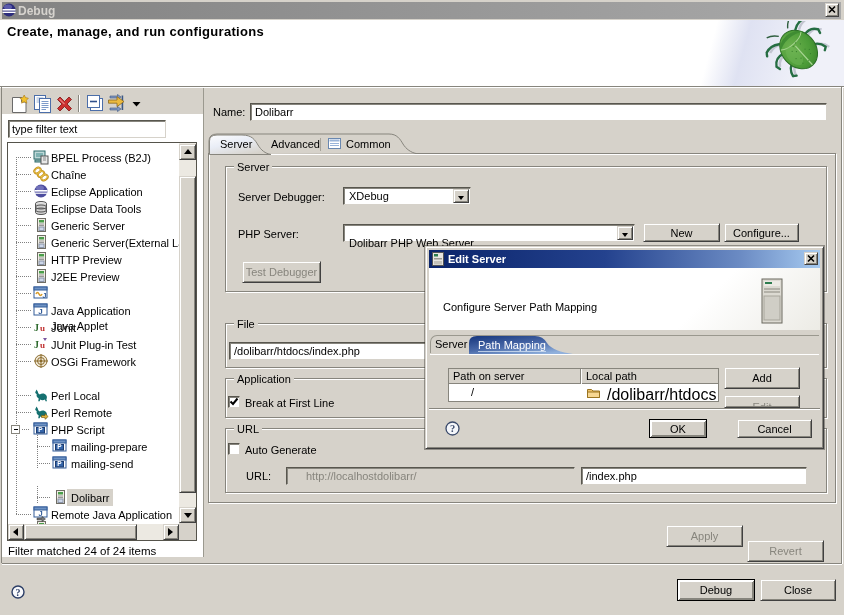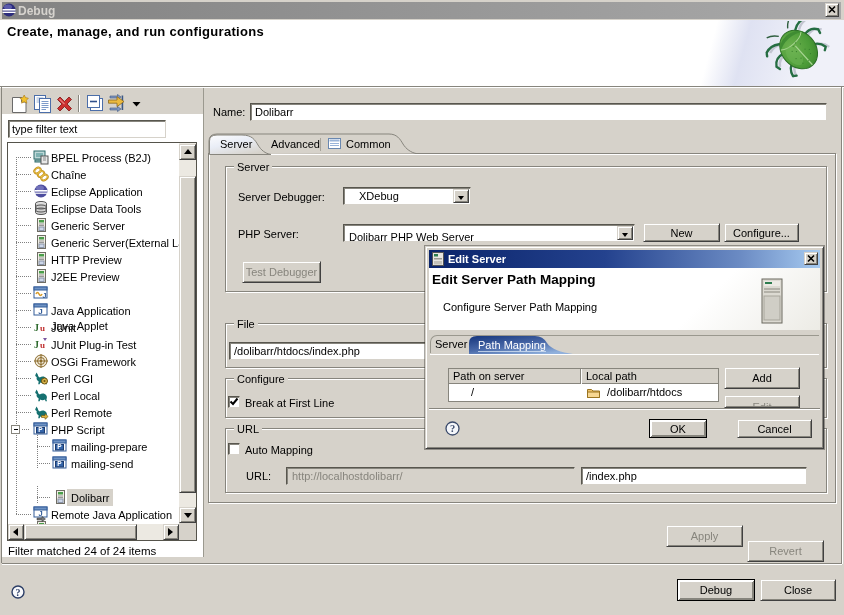--- a/index.html
+++ b/index.html
@@ -308,29 +308,20 @@
       <div style="position:absolute; left:8px; top:8px; width:15px; height:1px; background-image:repeating-linear-gradient(to right, #808080 0 1px, transparent 1px 2px);"></div>
       <div style="position:absolute; left:25px; top:0px; width:16px; height:16px;"><svg width="16" height="16" viewBox="0 0 16 16">
           <circle cx="8" cy="8" r="6" fill="#f0e8d8" stroke="#8a6a2a"></circle>
           <circle cx="8" cy="8" r="3.5" fill="none" stroke="#8a6a2a"></circle>
           <circle cx="8" cy="8" r="1.2" fill="#8a6a2a"></circle>
           <line x1="8" y1="1" x2="8" y2="15" stroke="#8a6a2a"></line>
           <line x1="1" y1="8" x2="15" y2="8" stroke="#8a6a2a"></line>
         </svg></div>
       <span style="position:absolute; left:43px; top:1px;">OSGi Framework</span>
     </div>
-    <div class="tree-row" style="left:0; top:227px; width:188px;">
-      <div style="position:absolute; left:8px; top:8px; width:15px; height:1px; background-image:repeating-linear-gradient(to right, #808080 0 1px, transparent 1px 2px);"></div>
-      <div style="position:absolute; left:25px; top:0px; width:16px; height:16px;"><svg width="16" height="16" viewBox="0 0 16 16">
-          <path d="M2.2 5.2 L3.6 2.6 L5 5 C5 6.4 5.8 7 6.8 7.5 C8.8 6 11.8 6.2 13.2 8.2 C14.3 9.7 13.9 11.2 13.4 12.2 L14 14.2 L12.5 14.2 L12 12.6 C10.5 13.6 8.6 13.6 7.2 12.6 L6.7 14.2 L5.2 14.2 L5.7 11.6 C3.8 10.6 3.2 8.6 3.7 7.1 C2.8 6.6 2.2 6 2.2 5.2 Z" fill="#157070"></path>
-          <circle cx="11.5" cy="11" r="3" fill="#d8b44a" stroke="#6e5410"></circle>
-          <circle cx="11.5" cy="11" r="1.1" fill="#6e5410"></circle>
-        </svg></div>
-      <span style="position:absolute; left:43px; top:1px;">Perl CGI</span>
-    </div>
     <div class="tree-row" style="left:0; top:244px; width:188px;">
       <div style="position:absolute; left:8px; top:8px; width:15px; height:1px; background-image:repeating-linear-gradient(to right, #808080 0 1px, transparent 1px 2px);"></div>
       <div style="position:absolute; left:25px; top:0px; width:16px; height:16px;"><svg width="16" height="16" viewBox="0 0 16 16">
           <path d="M2.2 5.2 L3.6 2.6 L5 5 C5 6.4 5.8 7 6.8 7.5 C8.8 6 11.8 6.2 13.2 8.2 C14.3 9.7 13.9 11.2 13.4 12.2 L14 14.2 L12.5 14.2 L12 12.6 C10.5 13.6 8.6 13.6 7.2 12.6 L6.7 14.2 L5.2 14.2 L5.7 11.6 C3.8 10.6 3.2 8.6 3.7 7.1 C2.8 6.6 2.2 6 2.2 5.2 Z" fill="#157070"></path>
         </svg></div>
       <span style="position:absolute; left:43px; top:1px;">Perl Local</span>
     </div>
     <div class="tree-row" style="left:0; top:278px; width:188px;">
       <div style="position:absolute; left:14px; top:8px; width:8px; height:1px; background-image:repeating-linear-gradient(to right, #808080 0 1px, transparent 1px 2px);"></div>
       <div style="position:absolute; left:3px; top:4px; width:9px; height:9px; background:#fff; border:1px solid #87857d;">
@@ -463,55 +454,55 @@
     <line x1="2" y1="5.5" x2="11" y2="5.5" stroke="#9ab4d8"></line>
     <line x1="2" y1="7.5" x2="11" y2="7.5" stroke="#9ab4d8"></line>
   </g>
   <text x="141" y="17" font-size="11" font-family="Liberation Sans, sans-serif">Common</text>
 </svg>
 
 <div class="abs grp" style="left:225px; top:166px; width:602px; height:126px;"></div>
 <div class="lab" style="left:234px; top:161px; background:#d6d2ca; padding:0 3px;">Server</div>
 <div class="lab" style="left:238px; top:191px;">Server Debugger:</div>
 <div class="combo" style="left:343px; top:187px; width:128px; height:18px;">
-  <div style="padding:2px 0 0 15px;">XDebug</div>
+  <div style="padding:2px 0 0 5px;">XDebug</div>
   <div class="combobtn">
       <div class="tri" style="left:4px; top:6px; border-left:3.5px solid transparent; border-right:3.5px solid transparent; border-top:4px solid #000;"></div>
     </div>
 </div>
 <div class="lab" style="left:238px; top:228px;">PHP Server:</div>
 <div class="combo" style="left:343px; top:224px; width:292px; height:18px;">
-  <div style="padding:6px 0 0 5px;">Dolibarr PHP Web Server</div>
+  <div style="padding:12px 0 0 5px;">Dolibarr PHP Web Server</div>
   <div class="combobtn">
       <div class="tri" style="left:4px; top:6px; border-left:3.5px solid transparent; border-right:3.5px solid transparent; border-top:4px solid #000;"></div>
     </div>
 </div>
 <div class="abs btn" style="left:643px; top:223px; width:77px; height:19px; line-height:18px;">New</div>
 <div class="abs btn" style="left:724px; top:223px; width:75px; height:19px; line-height:18px;">Configure...</div>
 <div class="abs btn dis" style="left:242px; top:261px; width:79px; height:22px; line-height:21px;">Test Debugger</div>
 
 <div class="abs grp" style="left:225px; top:323px; width:602px; height:45px;"></div>
 <div class="lab" style="left:234px; top:318px; background:#d6d2ca; padding:0 3px;">File</div>
 <div class="abs field" style="left:229px; top:342px; width:593px; height:18px; line-height:16px; padding-left:4px;">/dolibarr/htdocs/index.php</div>
 
 <div class="abs grp" style="left:225px; top:378px; width:602px; height:40px;"></div>
-<div class="lab" style="left:234px; top:373px; background:#d6d2ca; padding:0 3px;">Configure</div>
+<div class="lab" style="left:234px; top:373px; background:#d6d2ca; padding:0 3px;">Application</div>
 <div class="cb" style="left:228px; top:396px;">
   <svg width="10" height="10" viewBox="0 0 10 10" style="position:absolute;left:0;top:0;">
       <path d="M1.5 4.5 L4 7 L8.5 1.5" stroke="#000" stroke-width="2" fill="none"></path>
     </svg>
 </div>
 <div class="lab" style="left:245px; top:397px;">Break at First Line</div>
 
 <div class="abs grp" style="left:225px; top:428px; width:602px; height:65px;"></div>
 <div class="lab" style="left:234px; top:423px; background:#d6d2ca; padding:0 3px;">URL</div>
 <div class="cb" style="left:228px; top:443px;"></div>
-<div class="lab" style="left:245px; top:444px;">Auto Mapping</div>
+<div class="lab" style="left:245px; top:444px;">Auto Generate</div>
 <div class="lab" style="left:246px; top:470px;">URL:</div>
-<div class="abs" style="left:286px; top:467px; width:289px; height:18px; background:#d6d2ca; border:1px solid; border-color:#58564e #d6d2ca #d6d2ca #58564e; box-shadow: inset 1px 1px 0 #87857d; color:#87857d; line-height:16px; padding-left:5px;">http://localhostdolibarr/</div>
+<div class="abs" style="left:286px; top:467px; width:289px; height:18px; background:#d6d2ca; border:1px solid; border-color:#58564e #d6d2ca #d6d2ca #58564e; box-shadow: inset 1px 1px 0 #87857d; color:#87857d; line-height:16px; padding-left:19px;">http://localhostdolibarr/</div>
 <div class="abs field" style="left:581px; top:467px; width:226px; height:18px; line-height:16px; padding-left:4px;">/index.php</div>
 
 <div class="abs btn dis" style="left:666px; top:525px; width:77px; height:22px; line-height:21px;">Apply</div>
 <div class="abs btn dis" style="left:747px; top:540px; width:77px; height:22px; line-height:21px;">Revert</div>
 
 <div class="abs" style="left:11px; top:585px; width:14px; height:14px;">
   <svg width="14" height="14" viewBox="0 0 14 14">
     <circle cx="7" cy="7" r="6" fill="#f8f9fc" stroke="#2c3e66" stroke-width="1.4"></circle>
     <text x="7" y="10.5" font-size="10" font-weight="bold" fill="#2c3e66" text-anchor="middle" font-family="Liberation Serif">?</text>
   </svg>
@@ -533,21 +524,20 @@
     </svg>
   </div>
   <div class="abs" style="left:22px; top:6px; font-size:11px; font-weight:bold; color:#fff;">Edit Server</div>
   <div class="abs btn" style="right:5px; top:5px; width:14px; height:13px;">
     <svg width="12" height="11" viewBox="0 0 12 11" style="position:absolute;left:0;top:0;">
         <path d="M3 2.5 L9 8.5 M9 2.5 L3 8.5" stroke="#000" stroke-width="1.6"></path>
       </svg>
   </div>
 
   <div class="abs" style="left:3px; top:21px; right:3px; height:62px; background:linear-gradient(135deg, #fff 68%, #ecebe5 100%);"></div>
-  <div class="abs" style="left:6px; top:25px; font-size:13.5px; font-weight:bold;">Edit Server Path Mapping</div>
   <div class="abs" style="left:17px; top:54px; font-size:11px;">Configure Server Path Mapping</div>
   <div class="abs" style="left:335px; top:31px; width:23px; height:47px;">
     <svg width="23" height="47" viewBox="0 0 23 47">
       <rect x="1" y="1" width="20" height="44" fill="#dcdad2" stroke="#6a685f"></rect>
       <rect x="3" y="3" width="16" height="5" fill="#eceae4"></rect>
       <rect x="4" y="4" width="7" height="2" fill="#2e7d4f"></rect>
       <line x1="3" y1="11" x2="19" y2="11" stroke="#8a887e"></line>
       <line x1="3" y1="14" x2="19" y2="14" stroke="#8a887e"></line>
       <rect x="3" y="18" width="16" height="24" fill="#d0cec6" stroke="#a7a59b"></rect>
     </svg>
@@ -574,21 +564,21 @@
   <div class="abs" style="left:22px; top:121px; width:271px; height:34px; background:#fff; border:1px solid #87857d;"></div>
   <div class="abs" style="left:23px; top:122px; width:132px; height:15px; background:#d6d2ca; border-right:1px solid #87857d; border-bottom:1px solid #87857d; padding:1px 0 0 4px;">Path on server</div>
   <div class="abs" style="left:156px; top:122px; width:136px; height:15px; background:#d6d2ca; border-bottom:1px solid #87857d; padding:1px 0 0 4px;">Local path</div>
   <div class="abs" style="left:45px; top:139px; font-size:11px;">/</div>
   <div class="abs" style="left:161px; top:140px; width:13px; height:11px;">
     <svg width="13" height="11" viewBox="0 0 13 11">
         <path d="M0.5 2.5 h4 l1.5 1.5 h6.5 v6.5 h-12 z" fill="#f0c36a" stroke="#9a7420"></path>
         <path d="M0.5 5 h12 v5.5 h-12 z" fill="#f7d792" stroke="#9a7420"></path>
       </svg>
   </div>
-  <div class="abs" style="left:181px; top:139px; font-size:11px;">/dolibarr/htdocs</div>
+  <div class="abs" style="left:181px; top:139px; font-size:16px;">/dolibarr/htdocs</div>
 
   <div class="abs btn" style="left:298px; top:120px; width:76px; height:22px; line-height:21px;">Add</div>
   <div class="abs btn dis" style="left:298px; top:148px; width:76px; height:13px; overflow:hidden;">
       <div style="margin-top:5px;">Edit</div>
     </div>
 
   <div class="abs" style="left:3px; top:161px; right:3px; height:1px; background:#87857d;"></div>
   <div class="abs" style="left:3px; top:162px; right:3px; height:1px; background:#fff;"></div>
   <div class="abs" style="left:19px; top:174px; width:15px; height:15px;">
     <svg width="15" height="15" viewBox="0 0 15 15">

